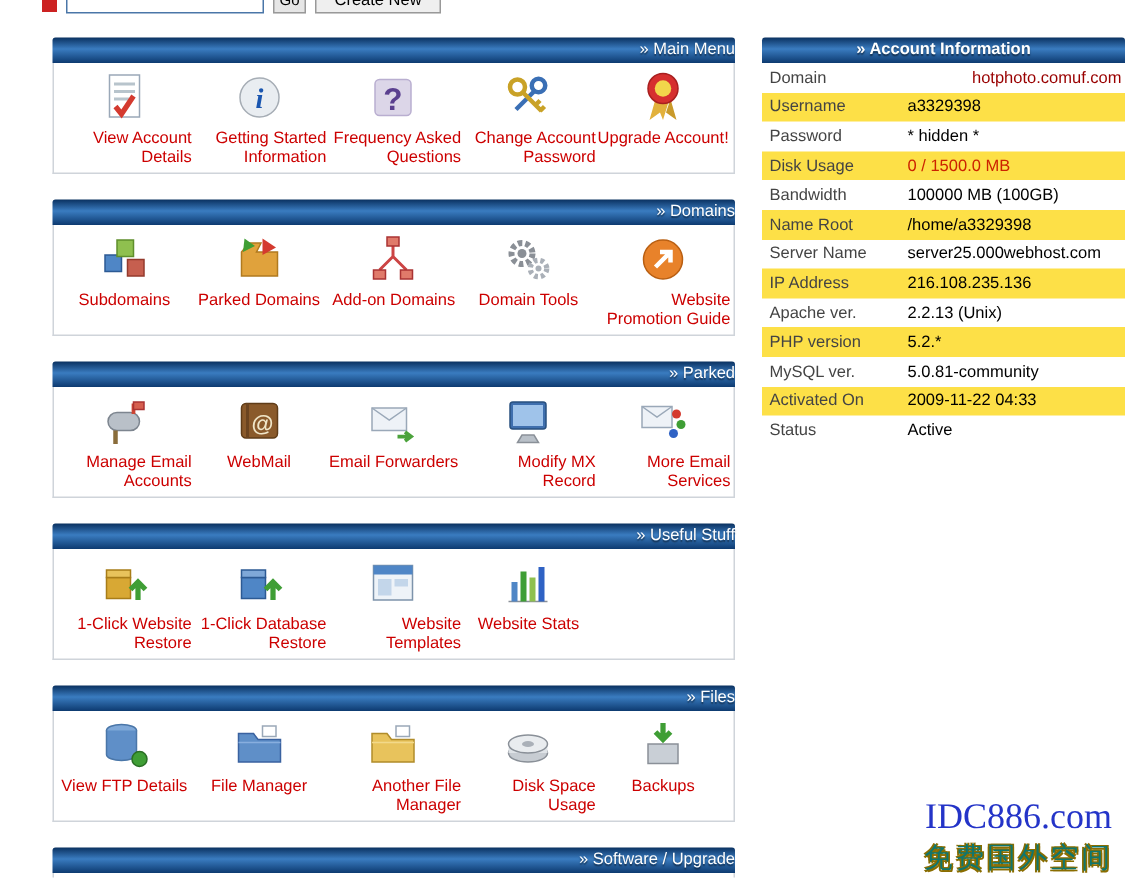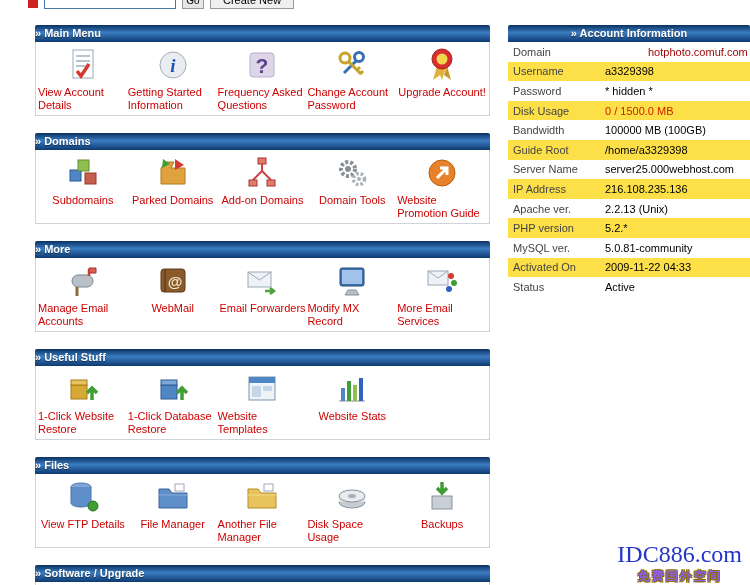--- a/index.html
+++ b/index.html
@@ -10,49 +10,49 @@
   
   .topbar{position:absolute;top:-9px;left:28px;display:flex;gap:6px;align-items:flex-start;}
   .logo-cut{width:10px;height:17px;background:#cc2222;}
   .top-input{width:132px;height:18px;border:1px solid #4a76a8;font-size:11px;padding:0 3px;box-sizing:border-box;}
   .go-btn{width:22px;height:18px;font-size:10px;background:#e6e6e6;border:1px solid #999;padding:0;}
   .create-btn{height:18px;font-size:11px;background:#efefef;border:1px solid #999;padding:0 12px;}
   
   .left-col{position:absolute;left:35px;top:25px;width:455px;}
   .section{margin-bottom:17px;}
   .section-header{
-    height:17px;line-height:17px;text-align:left;color:#fff;font-weight:bold;font-size:11px;
+    height:17px;line-height:17px;text-align:right;color:#fff;font-weight:normal;font-size:11px;
     background:linear-gradient(180deg,#0a3160 0%,#3a7cc0 45%,#0d3a70 100%);
     text-shadow:0 1px 1px rgba(0,0,0,.5);border-radius:2px 2px 0 0;
   }
   .section-body{
     height:66px;border:1px solid #cfd4da;border-top:none;background:#fff;
     display:flex;padding:5px 2px 2px;box-sizing:content-box;overflow:hidden;
   }
   .item{width:20%;display:flex;flex-direction:column;align-items:center;gap:3px;cursor:pointer;}
   .icon{width:36px;height:36px;display:block;}
   .icon svg{width:36px;height:36px;display:block;}
-  .item-label{color:#cc0000;font-size:11px;text-align:left;line-height:1.15;}
+  .item-label{color:#cc0000;font-size:11px;text-align:right;line-height:1.15;}
   
   .account-panel{position:absolute;left:508px;top:25px;width:242px;}
   .panel-header{
     height:17px;line-height:17px;text-align:center;color:#fff;font-weight:bold;font-size:11px;
     background:linear-gradient(180deg,#0a3160 0%,#3a7cc0 45%,#0d3a70 100%);
     text-shadow:0 1px 1px rgba(0,0,0,.5);border-radius:2px 2px 0 0;
   }
   .info-row{display:flex;height:19.6px;align-items:center;font-size:11px;}
   .info-row.alt{background:#fde047;}
   .info-label{width:92px;padding-left:5px;color:#444;flex-shrink:0;}
   .info-value{color:#000;white-space:nowrap;}
   .info-value.maroon{color:#990000;padding-left:43px;}
   .info-value.red{color:#cc2200;}
   
   .watermark{position:absolute;right:8px;bottom:0;text-align:center;pointer-events:none;}
   .wm1{font-family:"Liberation Serif", serif;font-size:24px;color:#2434c8;}
-  .wm2{font-size:12px;font-weight:bold;color:#8b5cf6;letter-spacing:2px;
+  .wm2{font-size:19px;font-weight:normal;color:#0f766e;letter-spacing:2px;
        text-shadow:1px 1px 0 #8a6d00,-1px -1px 0 #8a6d00,1px -1px 0 #8a6d00,-1px 1px 0 #8a6d00;}
 </style>
 </head>
 <body>
 
 <div class="topbar">
   <div class="logo-cut"></div>
   <input class="top-input" type="text" value="" style="">
   <button class="go-btn">Go</button>
   <button class="create-btn">Create New</button>
@@ -168,21 +168,21 @@
             <svg viewBox="0 0 36 36">
               <circle cx="18" cy="18" r="13" fill="#e8822a" stroke="#b95f12"></circle>
               <path d="M13 23L23 13M16 13h7v7" stroke="#fff" stroke-width="3" fill="none"></path>
             </svg>
           </span>
           <span class="item-label">Website Promotion Guide</span>
         </div>
       </div>
     </section>
     <section class="section">
-      <div class="section-header">» More</div>
+      <div class="section-header">» Parked</div>
       <div class="section-body">
         <div class="item">
           <span class="icon">
             <svg viewBox="0 0 36 36">
               <rect x="7" y="12" width="21" height="12" rx="6" fill="#b9c0c8" stroke="#7d858f"></rect>
               <path d="M12 24v9" stroke="#8a6d3b" stroke-width="3"></path>
               <path d="M24 6v7" stroke="#c43" stroke-width="2.5"></path>
               <path d="M24 5h7v5h-7z" fill="#d65f4f" stroke="#a33"></path>
             </svg>
           </span>
@@ -358,21 +358,21 @@
       </div>
       <div class="info-row alt">
         <span class="info-label">Disk Usage</span>
         <span class="info-value red">0 / 1500.0 MB</span>
       </div>
       <div class="info-row">
         <span class="info-label">Bandwidth</span>
         <span class="info-value">100000 MB (100GB)</span>
       </div>
       <div class="info-row alt">
-        <span class="info-label">Guide Root</span>
+        <span class="info-label">Name Root</span>
         <span class="info-value">/home/a3329398</span>
       </div>
       <div class="info-row">
         <span class="info-label">Server Name</span>
         <span class="info-value">server25.000webhost.com</span>
       </div>
       <div class="info-row alt">
         <span class="info-label">IP Address</span>
         <span class="info-value">216.108.235.136</span>
       </div>

